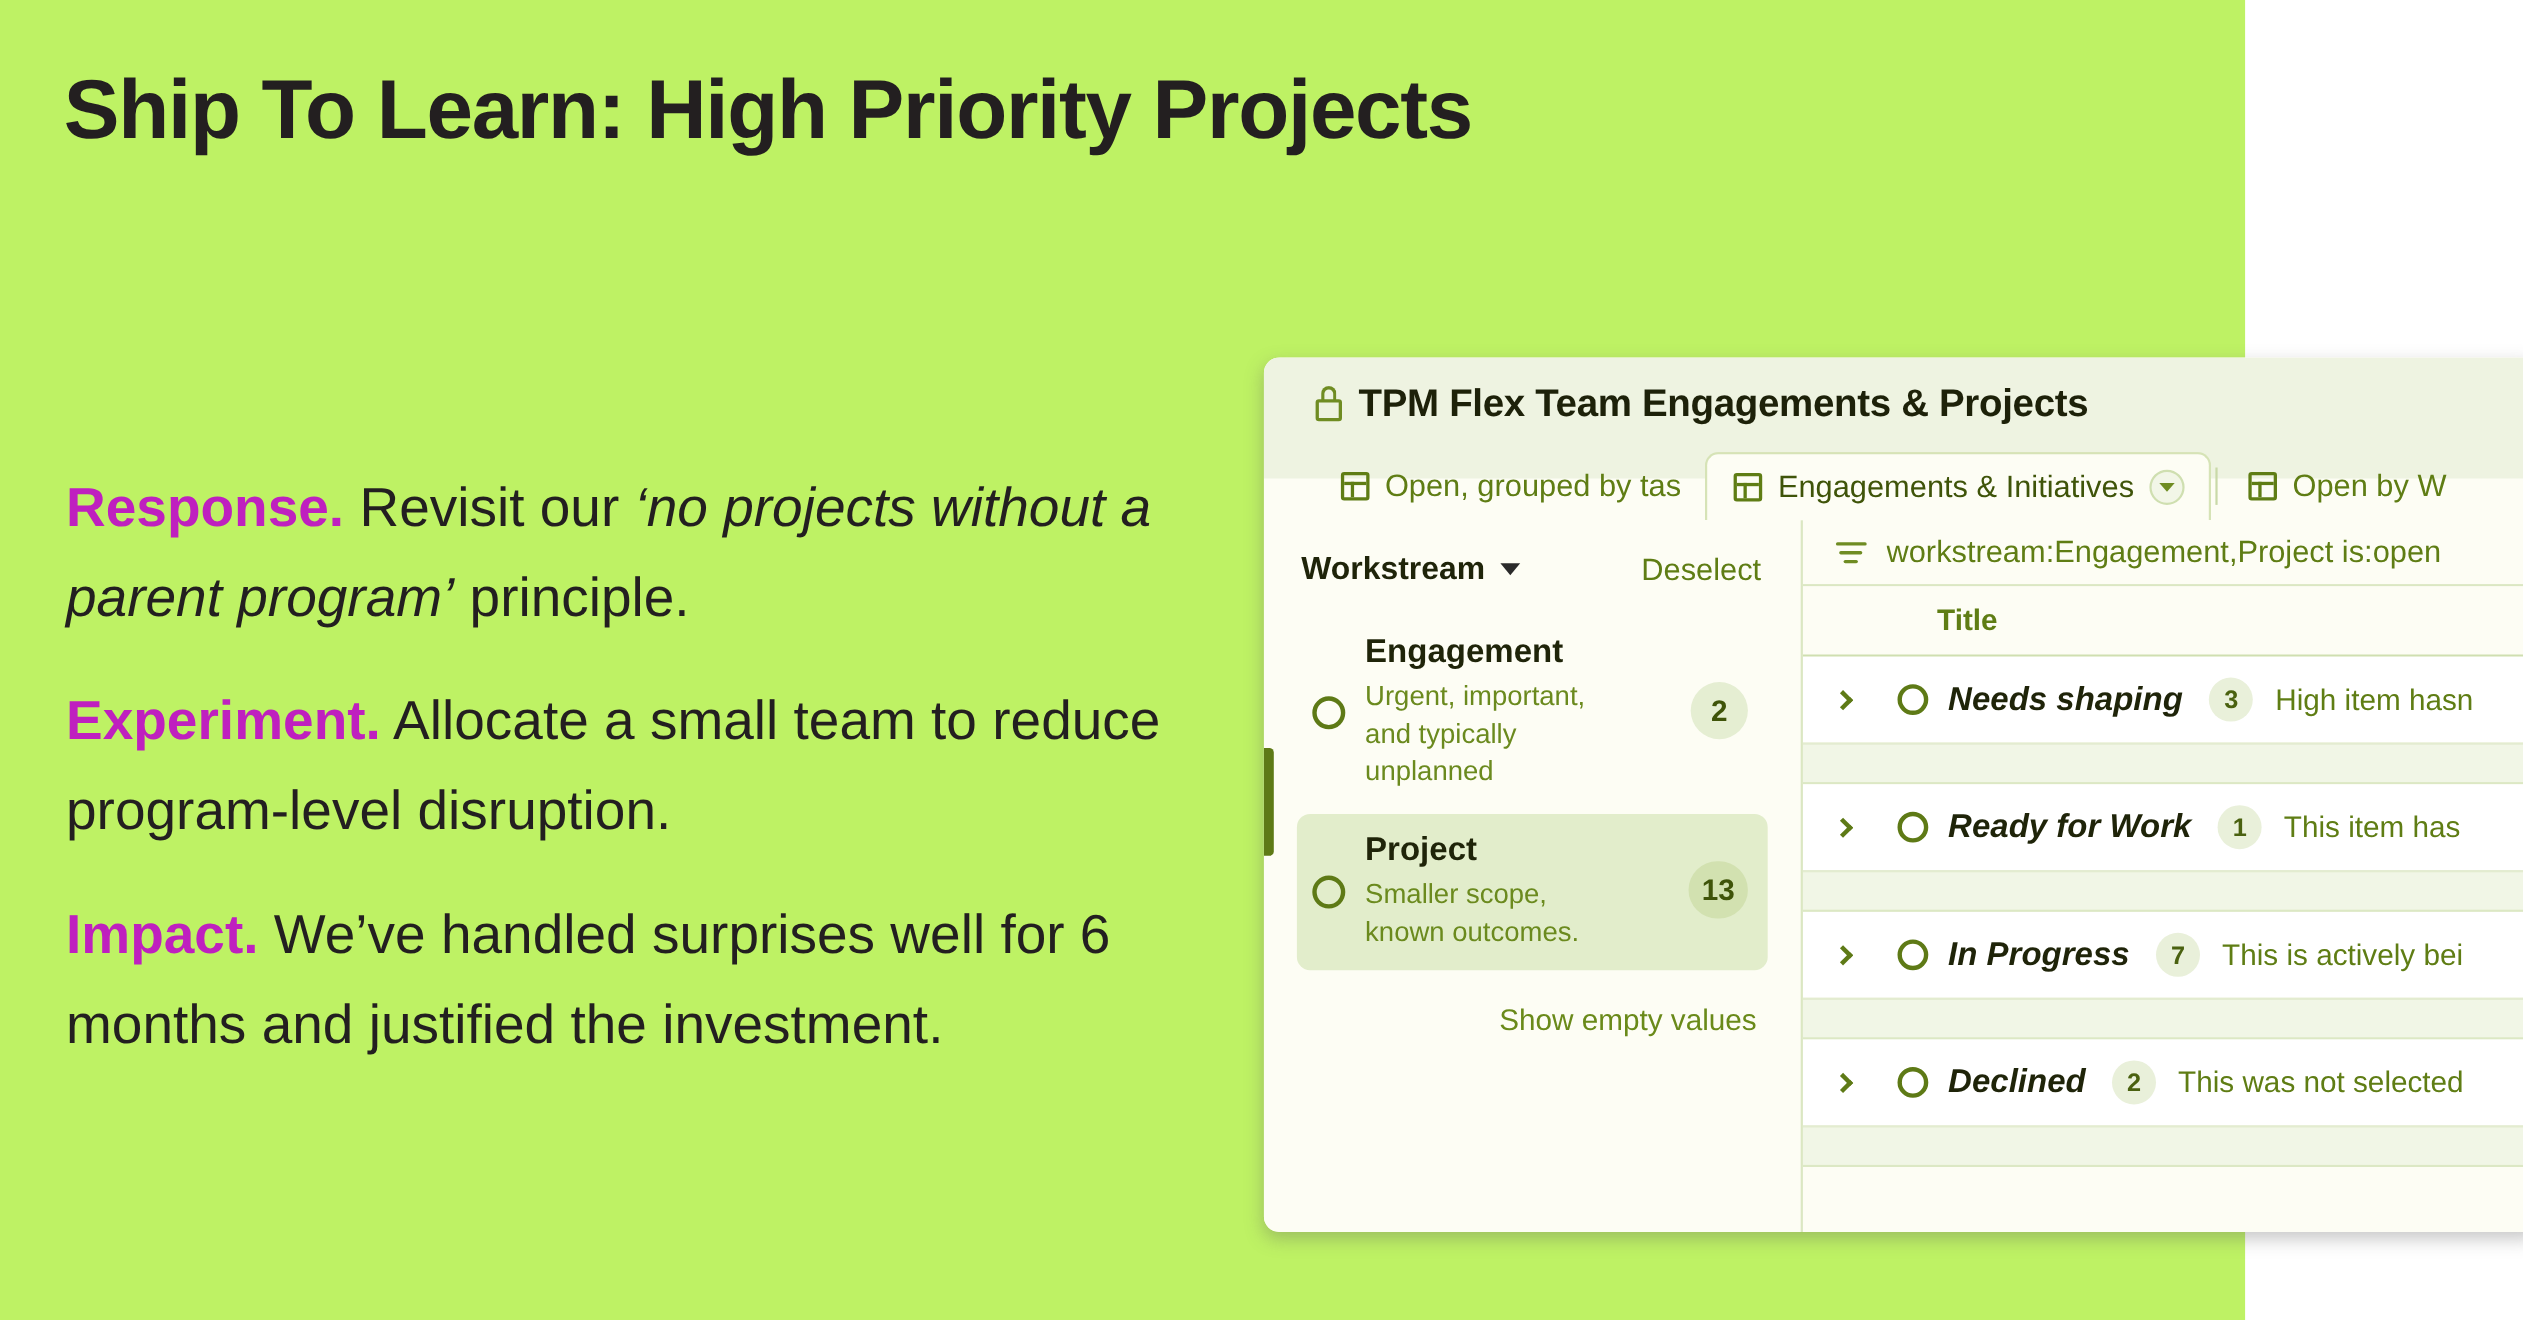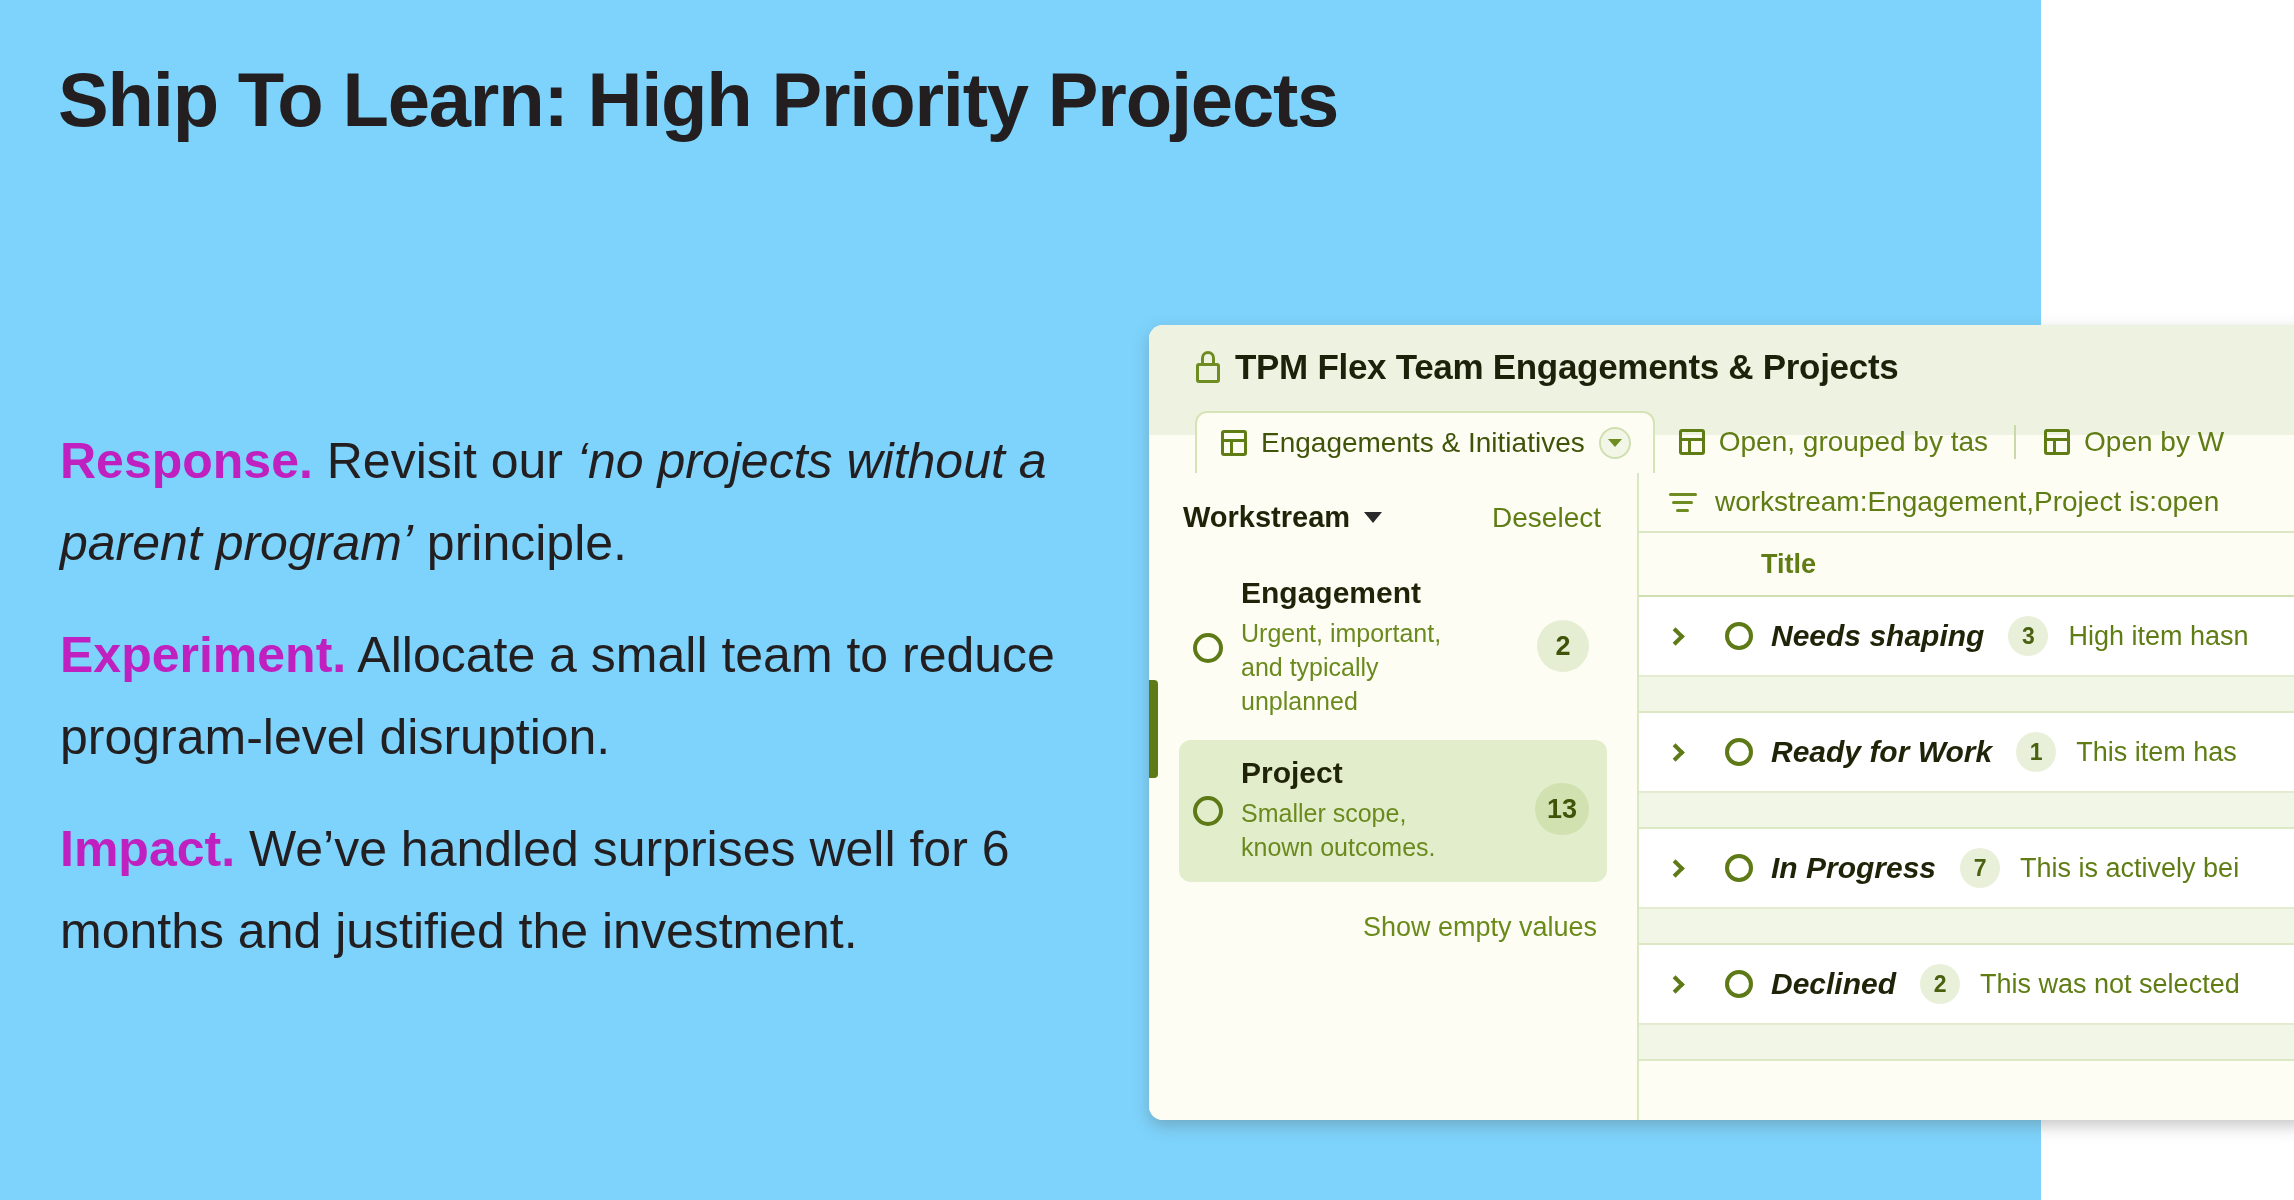--- a/index.html
+++ b/index.html
@@ -9,21 +9,21 @@
     height: 1200px;
     background: #ffffff;
     font-family: "Liberation Sans", sans-serif;
     overflow: hidden;
   }
 
   #slide {
     position: relative;
     width: 2041px;
     height: 1200px;
-    background: #7dd3fc;
+    background: #bef264;
   }
 
   
   .slide-title {
     position: absolute;
     left: 58px;
     top: 56px;
     font-size: 76px;
     font-weight: 700;
     letter-spacing: -1.2px;
@@ -371,31 +371,31 @@
         <span class="lock-glyph">
           <span class="shackle"></span>
             <span class="body"></span>
         </span>
         <span>TPM Flex Team Engagements &amp; Projects</span>
       </div>
     </div>
 
     <div class="tabstrip">
 
+      <div class="tab">
+        <span class="grid-glyph"></span>
+        <span>Open, grouped by tas</span>
+      </div>
+
       <div class="tab active">
         <span class="grid-glyph"></span>
         <span>Engagements &amp; Initiatives</span>
         <span class="tab-caret">
             <i></i>
           </span>
-      </div>
-
-      <div class="tab">
-        <span class="grid-glyph"></span>
-        <span>Open, grouped by tas</span>
       </div>
 
       <span class="tab-sep"></span>
 
       <div class="tab">
         <span class="grid-glyph"></span>
         <span>Open by W</span>
       </div>
 
     </div>

